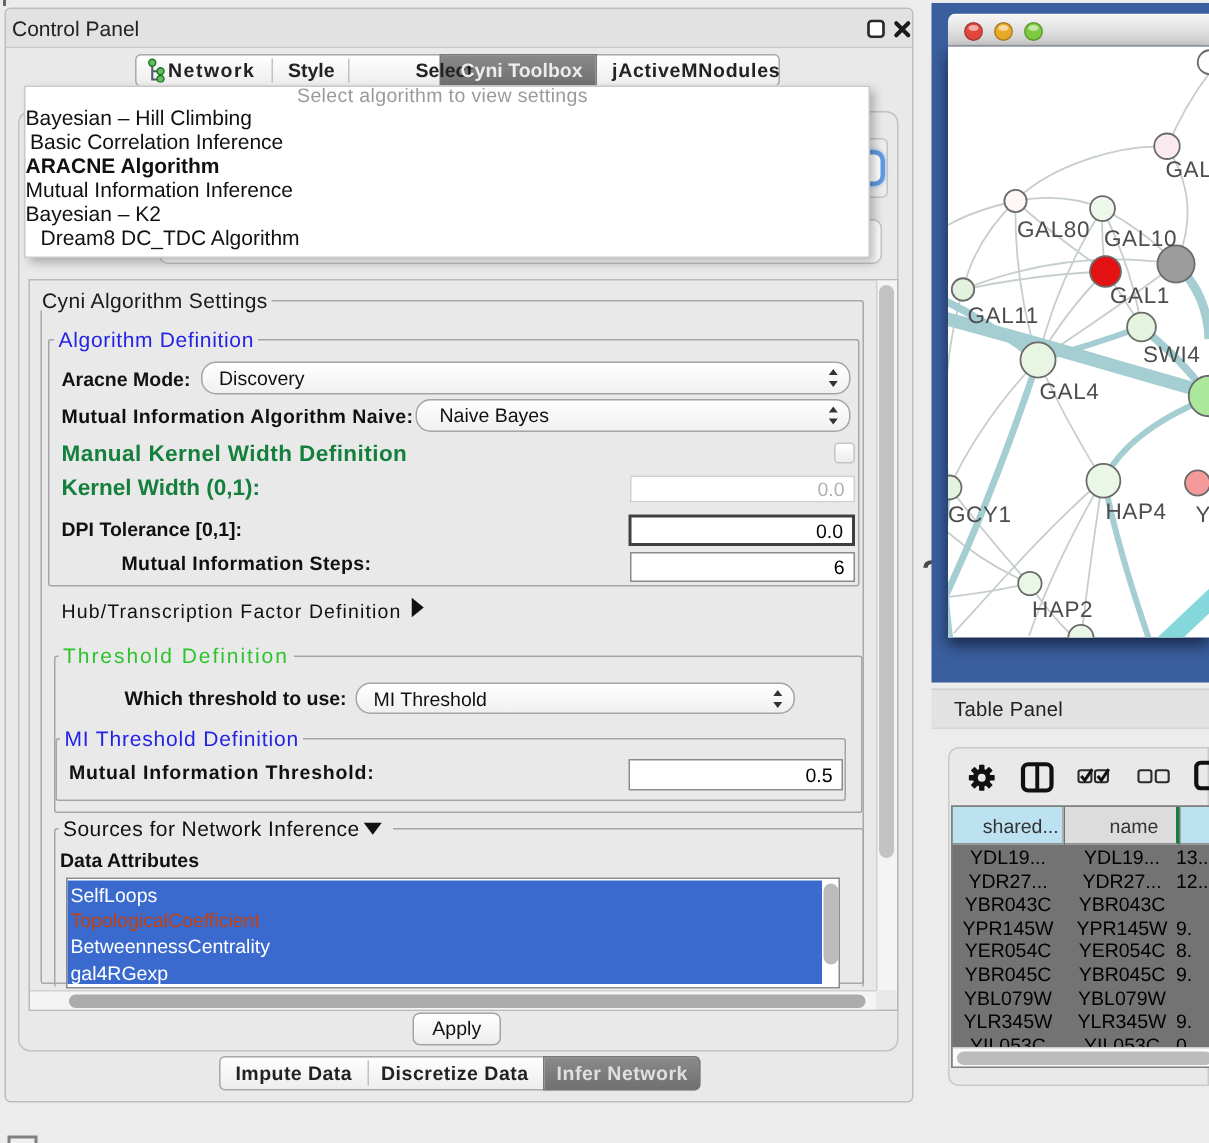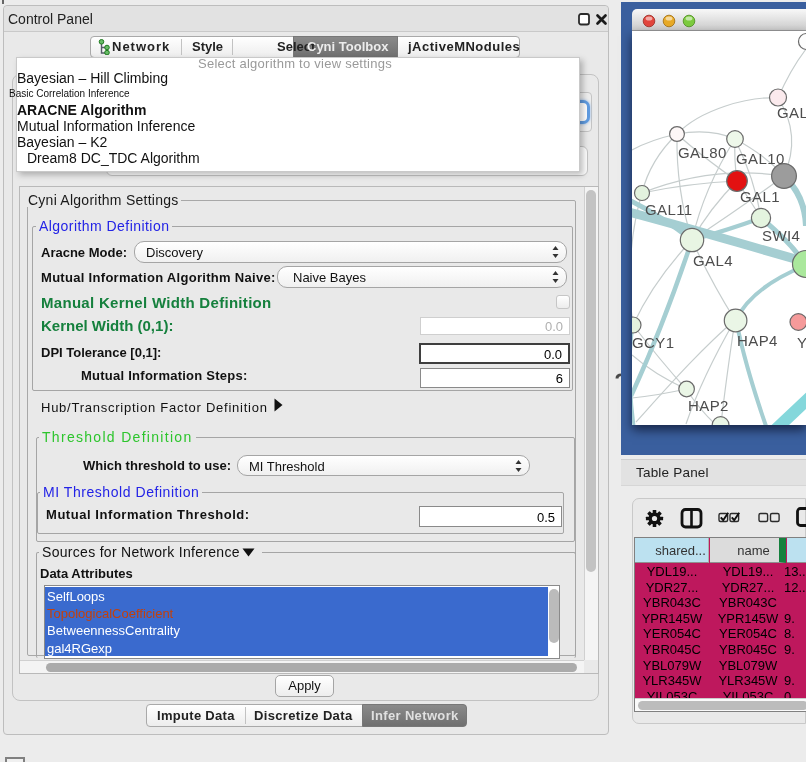--- a/index.html
+++ b/index.html
@@ -147,21 +147,21 @@
 <div class="ab" style="left:146px;top:704px;width:321px;height:23px;background:linear-gradient(#ffffff,#ededed);border:1px solid #a9a9a9;border-radius:4px;"></div>
 <div class="ab" style="left:362px;top:704px;width:105px;height:23px;background:linear-gradient(#8a8a8a,#707070);border:1px solid #787878;border-radius:0 4px 4px 0;"></div>
 <div class="ab" style="left:245px;top:707px;width:1px;height:17px;background:#c2c2c2;"></div>
 <div class="lbl b" style="left:157px;top:704px;height:23px;line-height:23px;color:#222;letter-spacing:0.3px;">Impute Data</div>
 <div class="lbl b" style="left:254px;top:704px;height:23px;line-height:23px;color:#222;letter-spacing:0.35px;">Discretize Data</div>
 <div class="lbl b" style="left:371px;top:704px;height:23px;line-height:23px;color:#e0e0e0;letter-spacing:0.35px;">Infer Network</div>
 
 <div class="ab" style="left:16px;top:57px;width:564px;height:115px;background:#fff;border:1px solid #c9c9c9;box-shadow:3px 3px 6px rgba(0,0,0,0.25);"></div>
 <div class="lbl" style="left:198px;top:57px;height:13px;line-height:13px;color:#9a9a9a;letter-spacing:0.25px;">Select algorithm to view settings</div>
 <div class="lbl" style="left:17px;top:70px;height:16px;line-height:16px;font-size:14px;">Bayesian – Hill Climbing</div>
-<div class="lbl" style="left:9px;top:86px;height:16px;line-height:16px;font-size:10px;">Basic Correlation Inference</div>
+<div class="lbl" style="left:20px;top:86px;height:16px;line-height:16px;font-size:14px;">Basic Correlation Inference</div>
 <div class="lbl b" style="left:17px;top:102px;height:16px;line-height:16px;font-size:14px;">ARACNE Algorithm</div>
 <div class="lbl" style="left:17px;top:118px;height:16px;line-height:16px;font-size:14px;">Mutual Information Inference</div>
 <div class="lbl" style="left:17px;top:134px;height:16px;line-height:16px;font-size:14px;">Bayesian – K2</div>
 <div class="lbl" style="left:17px;top:150px;height:16px;line-height:16px;font-size:14px;margin-left:10px;">Dream8 DC_TDC Algorithm</div>
 
 <svg class="ab" style="left:615px;top:372px;" width="7" height="7" viewBox="0 0 7 7">
     <path d="M0.5 6.5 Q0.5 1.5 6.5 1.5 L6.5 4 Q3.5 4 3.5 6.5 Z" fill="#4a4a4a"></path>
   </svg>
 
 <div class="ab" style="left:621px;top:2px;width:185px;height:453px;background:#3a5f9e;"></div>
@@ -287,23 +287,23 @@
     <rect x="126.5" y="9.5" width="8.6" height="8" rx="1.5"></rect>
   </g>
   <g stroke="#111" stroke-width="2" fill="none">
     <path d="M76.8 13.4 l2.4 2.8 l5 -7.4"></path>
     <path d="M87.8 13.4 l2.4 2.8 l5 -7.4"></path>
   </g>
 
   <path d="M162 4.5 h-5.5 a3 3 0 0 0 -3 3 v11 a3 3 0 0 0 3 3 h5.5" fill="none" stroke="#111" stroke-width="2.8"></path>
 </svg>
 
-<div class="ab" style="left:634px;top:537px;width:172px;height:175px;background:#be185d;border:1px solid #808080;border-right:none;overflow:hidden;">
+<div class="ab" style="left:634px;top:537px;width:172px;height:175px;background:#737373;border:1px solid #808080;border-right:none;overflow:hidden;">
   <div class="ab" style="left:0;top:0;width:74px;height:25px;background:#bce1f0;border-right:1px solid #b0b0b0;border-bottom:1px solid #909090;text-align:center;font-size:13px;line-height:25px;color:#333;padding-left:18px;">shared...</div>
-  <div class="ab" style="left:75px;top:0;width:76px;height:25px;background:#dcdcdc;border-right:7px solid #15803d;border-bottom:1px solid #909090;text-align:center;font-size:13px;line-height:25px;color:#333;padding-left:18px;">name</div>
+  <div class="ab" style="left:75px;top:0;width:76px;height:25px;background:#dcdcdc;border-right:2px solid #15803d;border-bottom:1px solid #909090;text-align:center;font-size:13px;line-height:25px;color:#333;padding-left:18px;">name</div>
   <div class="ab" style="left:152px;top:0;width:30px;height:25px;background:#bce1f0;border-bottom:1px solid #909090;"></div>
   <div id="rows">
       <div class="ab" style="left:0;top:26.0px;width:74px;height:15.6px;font-size:13px;line-height:15.6px;text-align:center;">YDL19...</div>
       <div class="ab" style="left:75px;top:26.0px;width:76px;height:15.6px;font-size:13px;line-height:15.6px;text-align:center;">YDL19...</div>
       <div class="ab" style="left:149px;top:26.0px;width:30px;height:15.6px;font-size:13px;line-height:15.6px;">13...</div>
   <div class="ab" style="left:0;top:41.6px;width:74px;height:15.6px;font-size:13px;line-height:15.6px;text-align:center;">YDR27...</div>
       <div class="ab" style="left:75px;top:41.6px;width:76px;height:15.6px;font-size:13px;line-height:15.6px;text-align:center;">YDR27...</div>
       <div class="ab" style="left:149px;top:41.6px;width:30px;height:15.6px;font-size:13px;line-height:15.6px;">12...</div>
   <div class="ab" style="left:0;top:57.2px;width:74px;height:15.6px;font-size:13px;line-height:15.6px;text-align:center;">YBR043C</div>
       <div class="ab" style="left:75px;top:57.2px;width:76px;height:15.6px;font-size:13px;line-height:15.6px;text-align:center;">YBR043C</div>

